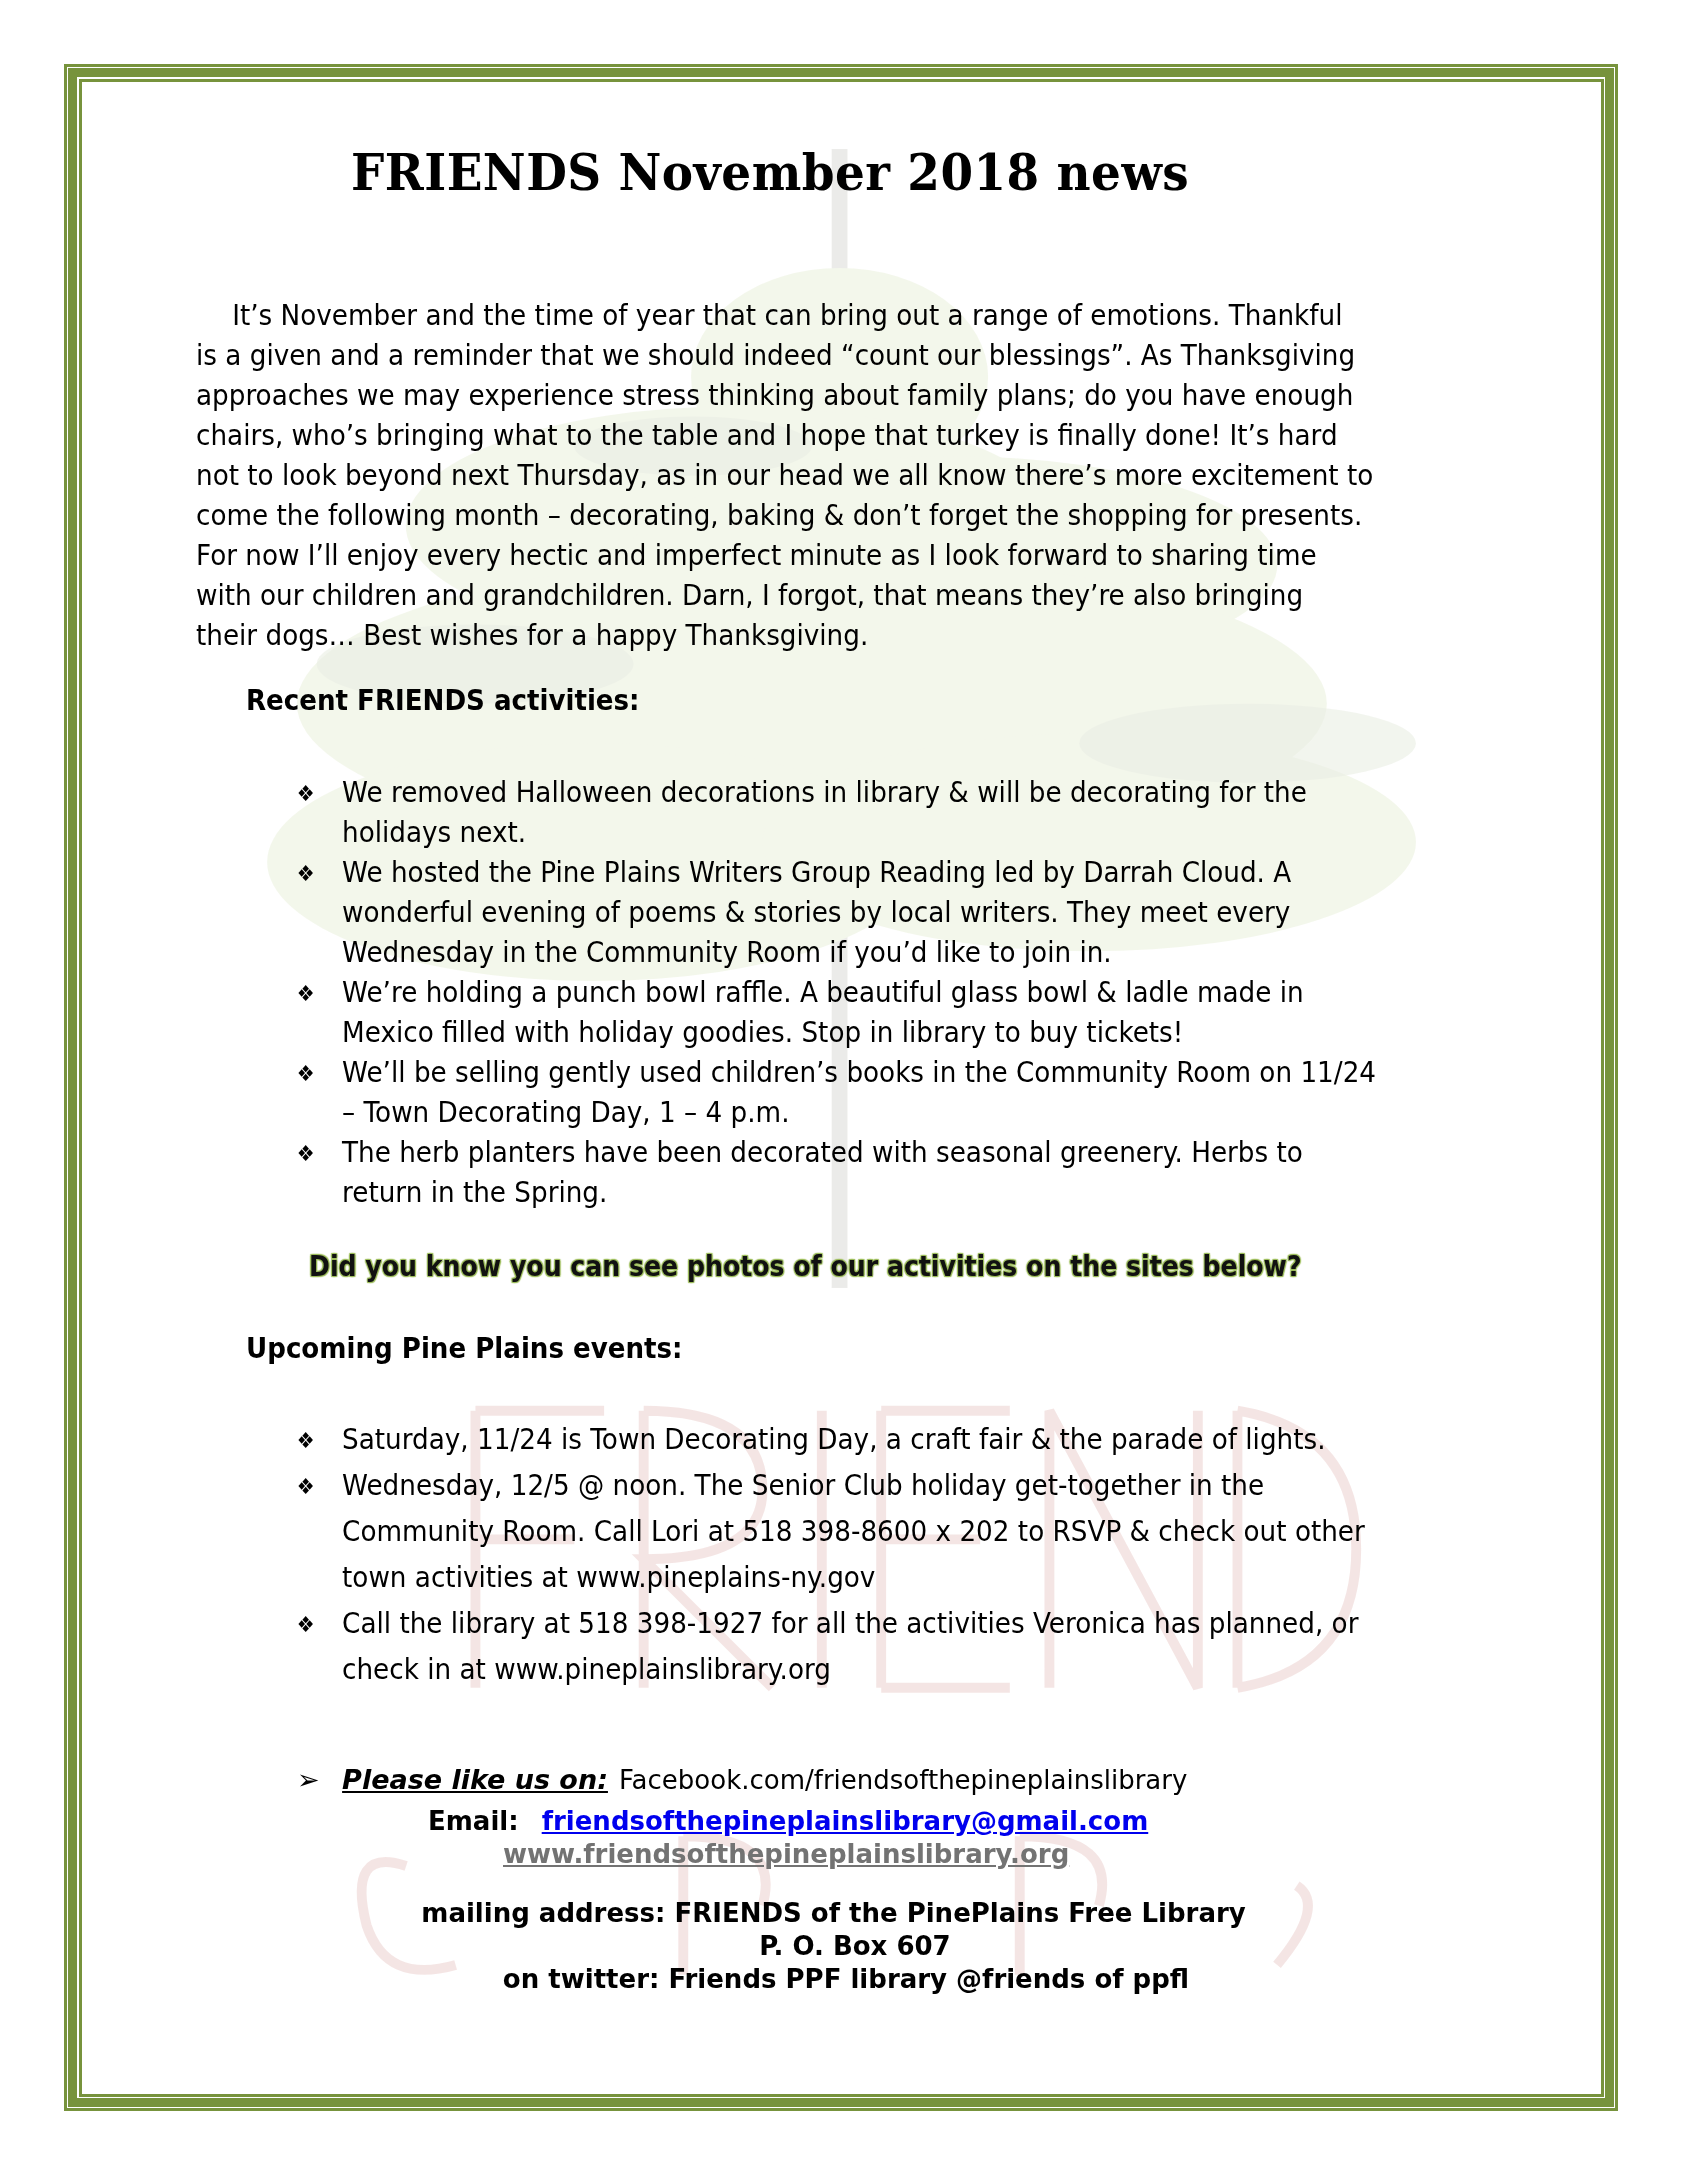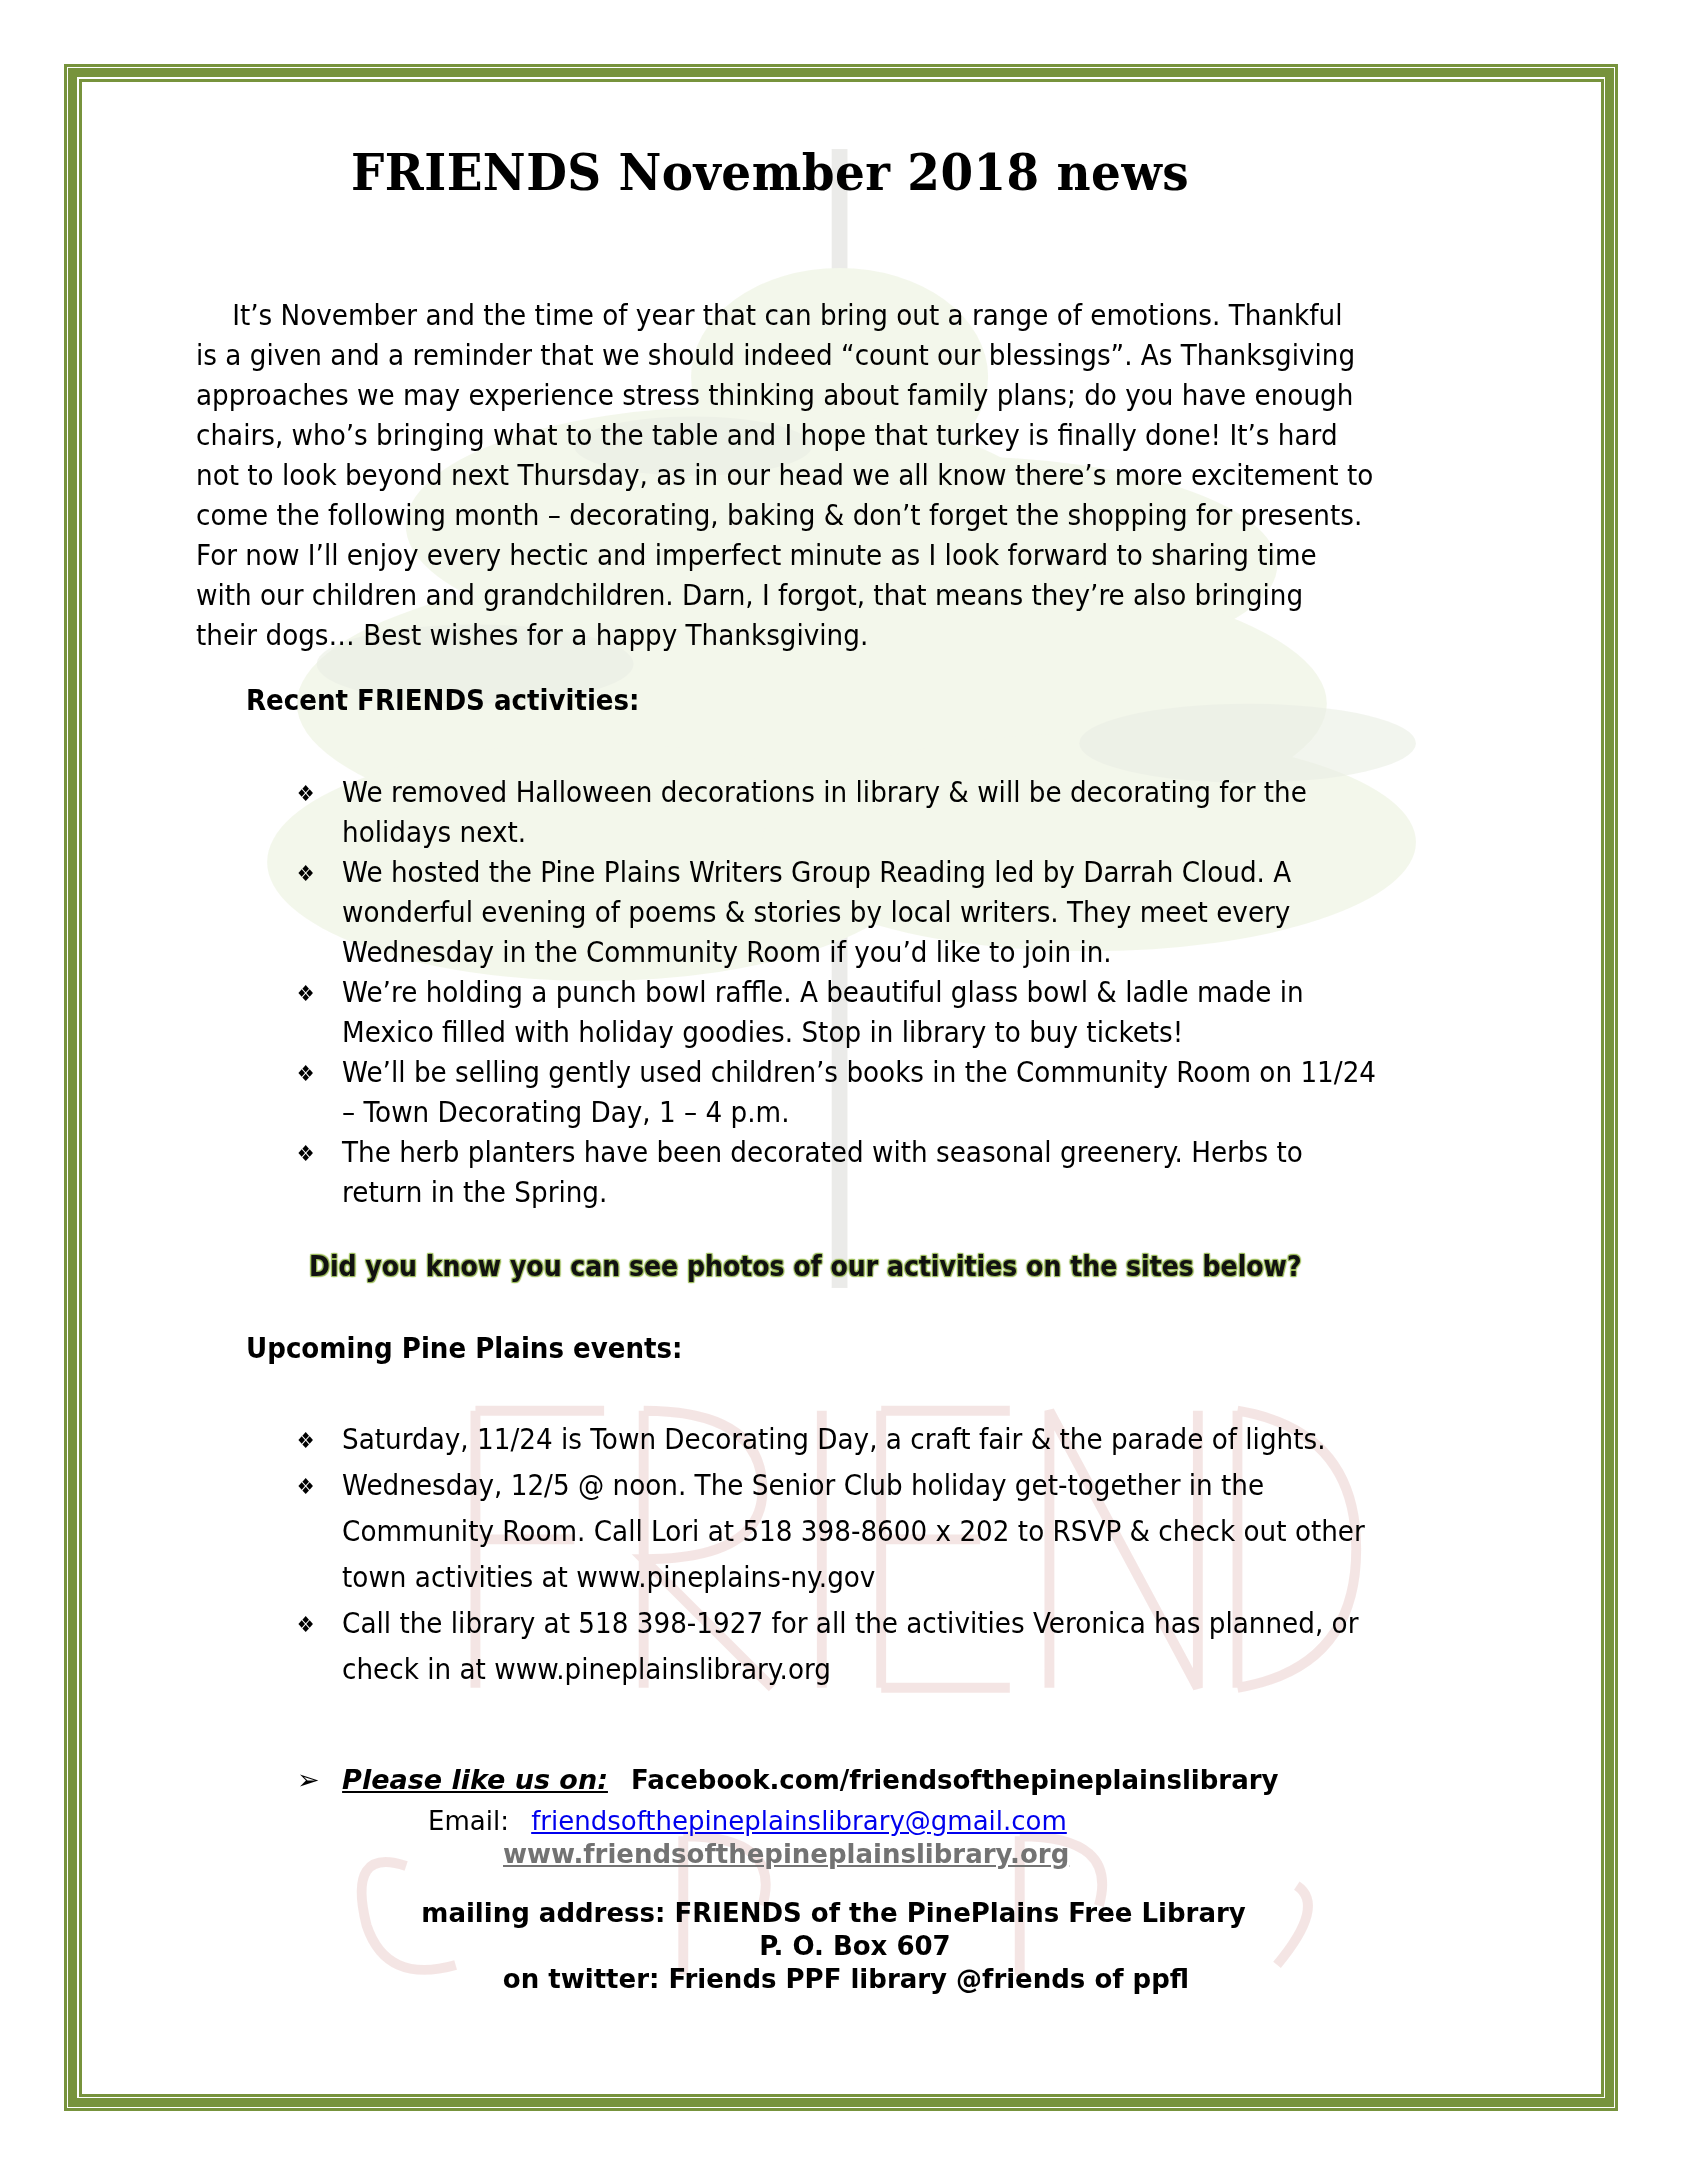--- a/index.html
+++ b/index.html
@@ -45,22 +45,22 @@
   .callout { position:absolute; left:309px; top:1250px; font-weight:bold; font-size:28px;
              white-space:nowrap; color:#111;
              text-shadow: 0 0 2px #9bbb59, 0 0 2px #9bbb59, 1px 1px 1px #9bbb59, -1px -1px 1px #9bbb59,
                           1px -1px 1px #9bbb59, -1px 1px 1px #9bbb59;
              transform:scaleX(0.9); transform-origin:left top; }
 
   .social { position:absolute; left:0; top:1764px; width:1684px; }
   .like-row { position:absolute; left:297px; top:0; white-space:nowrap; }
   .arrow { font-size:27px; display:inline-block; width:40px; }
   .like-label { font-weight:bold; font-style:italic; text-decoration:underline; font-size:27px; }
-  .fb-text { font-weight:bold; font-size:26px; margin-left:18px; }
-  .email-row { position:absolute; left:428px; top:42px; white-space:nowrap; font-weight:normal; font-size:26px;text-align:right; }
+  .fb-text { font-weight:normal; font-size:26px; margin-left:6px; }
+  .email-row { position:absolute; left:428px; top:42px; white-space:nowrap; font-weight:bold; font-size:26px;text-align:right; }
   .email-link { color:#0000ee; text-decoration:underline; margin-left:14px; }
   .site-link { position:absolute; left:503px; top:75px; white-space:nowrap; font-weight:bold;
                font-size:26px; color:#737373; text-decoration:underline; }
 
   .address { position:absolute; left:13px; top:1897px; width:1684px; text-align:center;
              font-weight:bold; font-size:26px; line-height:33px; }
   .address .line { display:block; white-space:nowrap; }
   .address .line.first { margin-left:-43px; }
   .address .line.last { margin-left:-18px; }
 </style>

